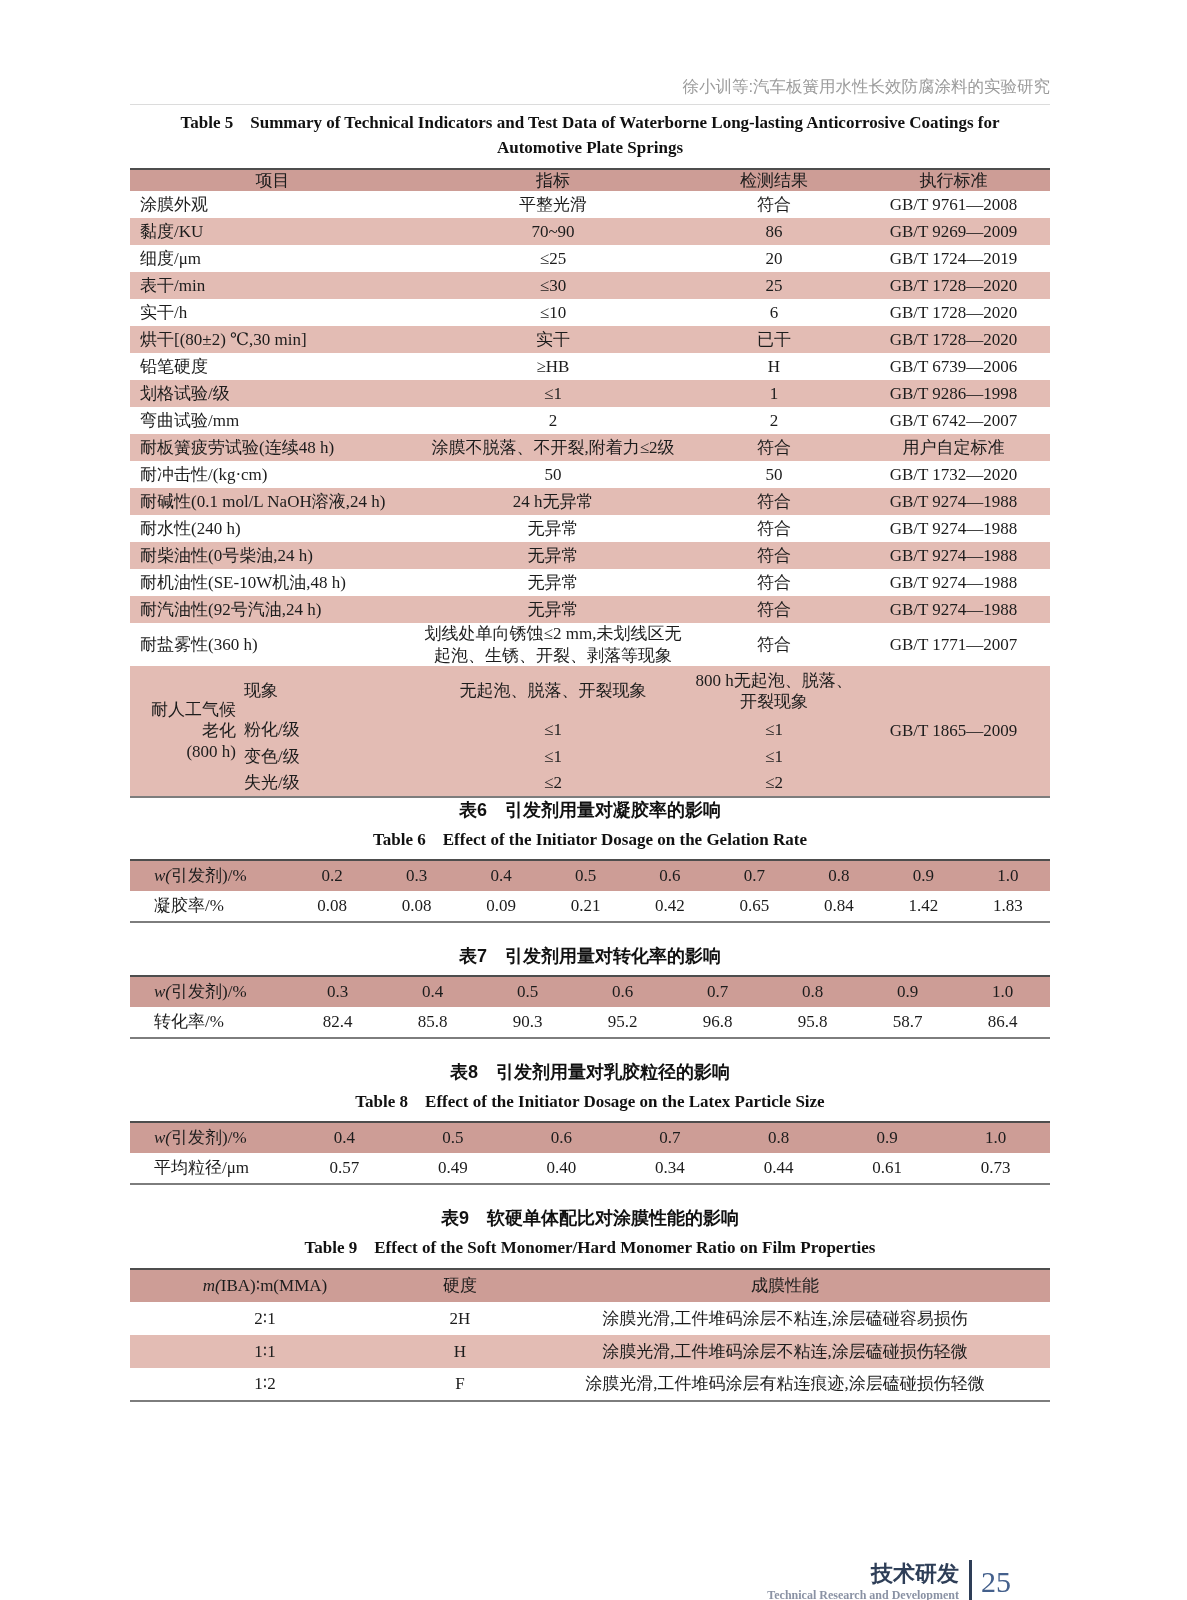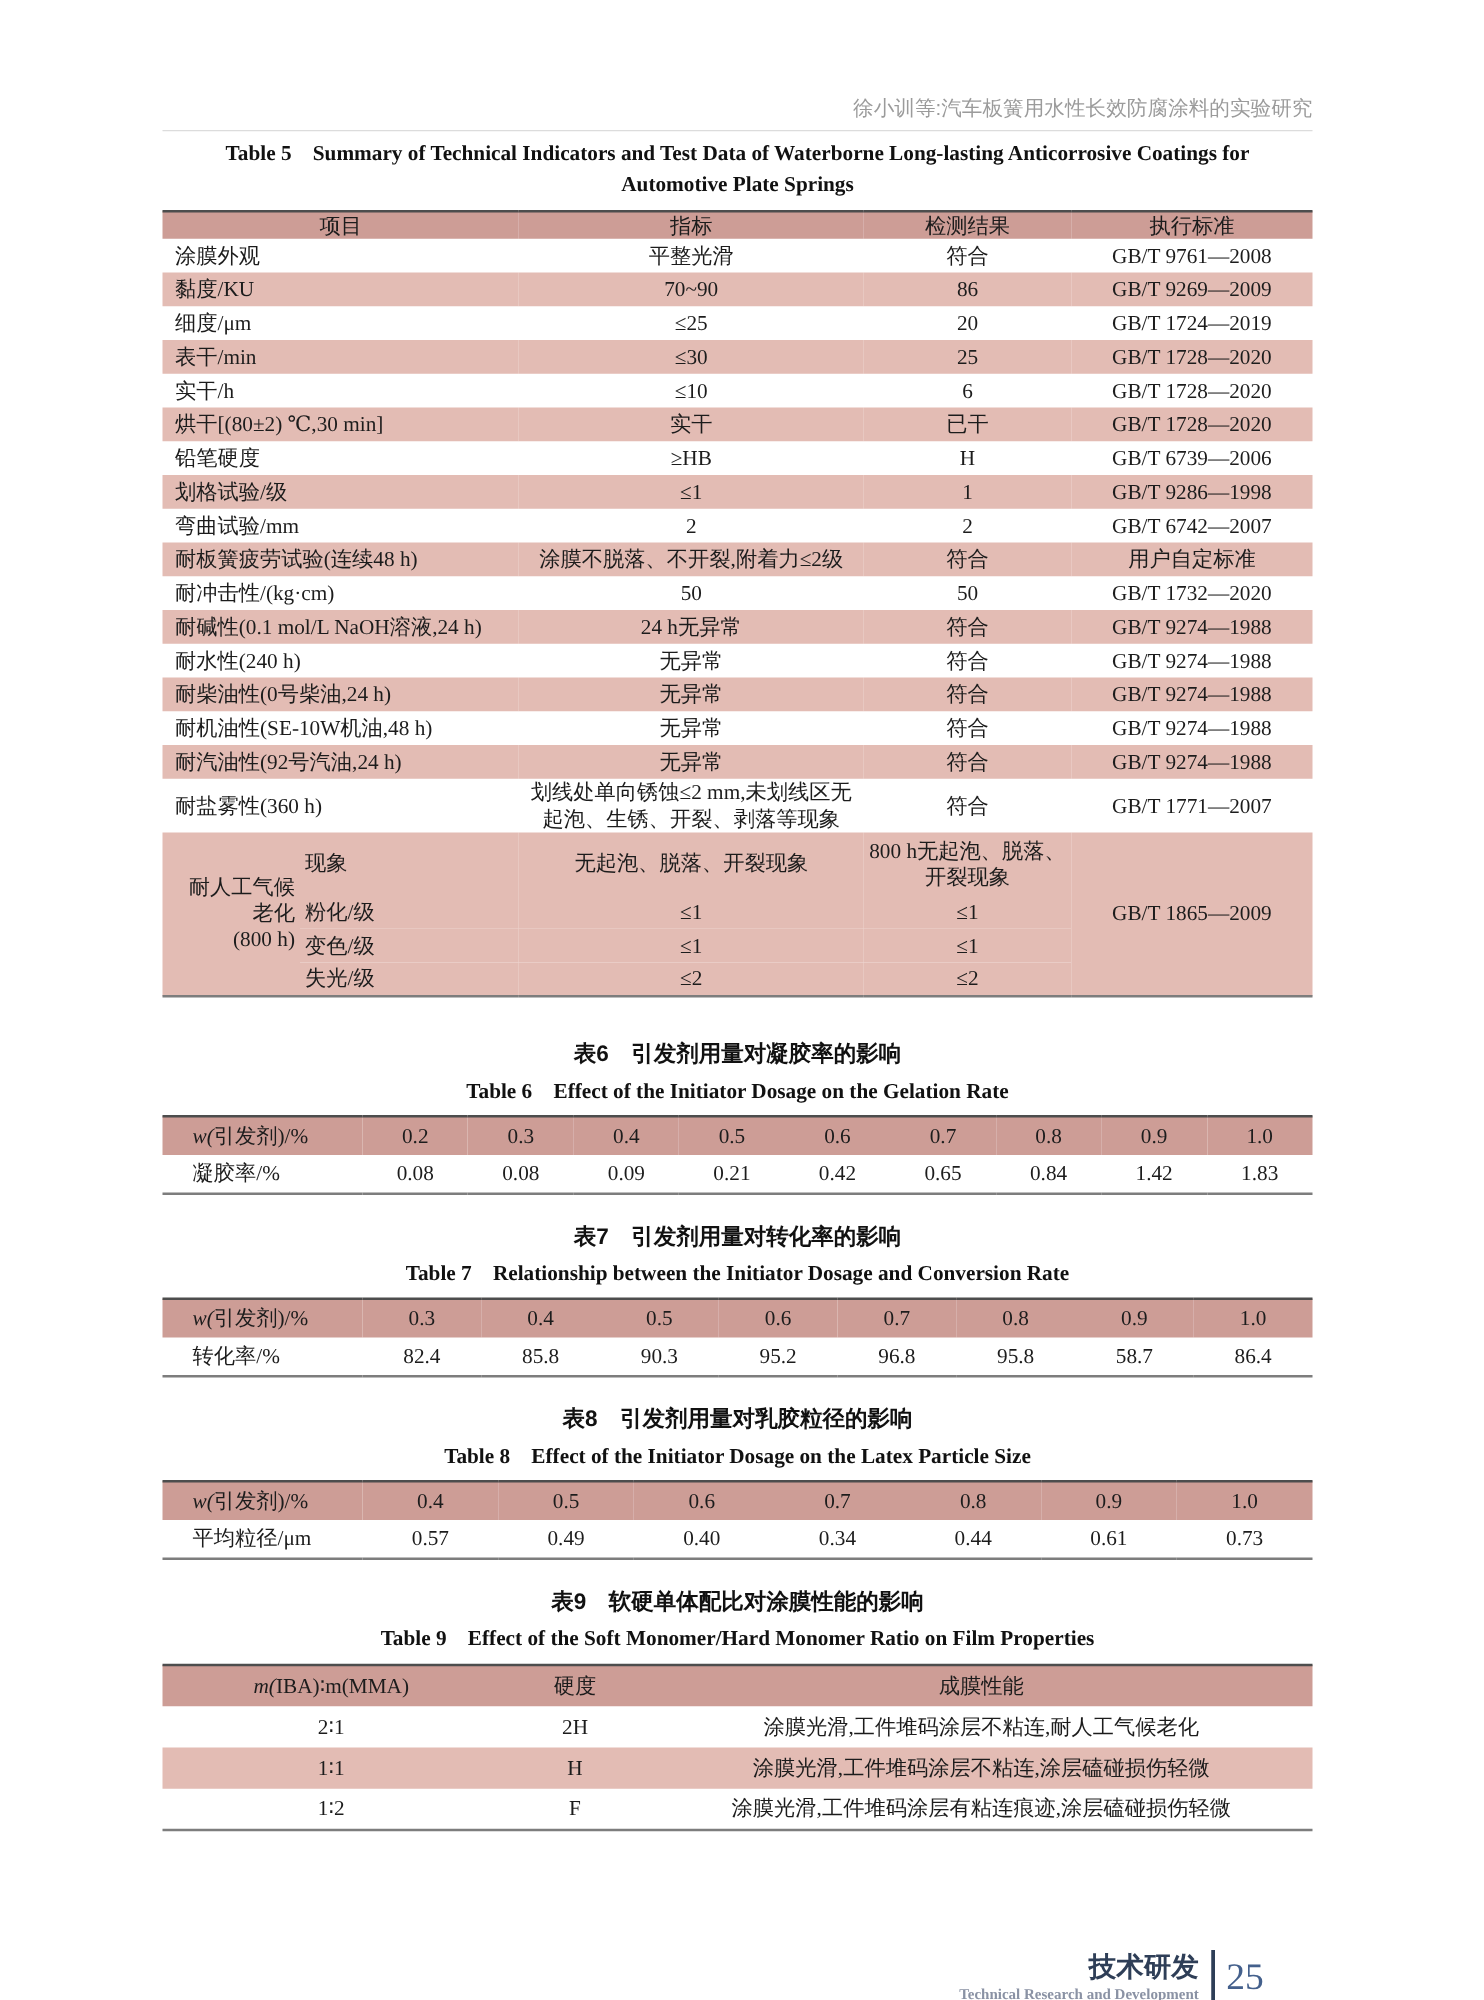--- a/index.html
+++ b/index.html
@@ -55,21 +55,21 @@
   .mini td.lbl { text-align: left; padding-left: 24px; }
   .ital::first-letter { font-style: italic; }
 
   
   .t9 { margin-top: 8px; }
   .t9 tr { height: 33px; }
   .t9 tbody tr:nth-child(even) { background: var(--stripe); }
 
   
   .mt-t5cap { margin-top: 25px; }
-  .mt-t6cap { margin-top: 33px; }
+  .mt-t6cap { }
   .mt-cap   { margin-top: 21px; }
   .mt-mini  { margin-top: 7px; }
   .mt-capline { margin-top: 5px; }
 
   
   .footer {
     position: absolute; top: 1560px; right: 176px;
     display: flex; align-items: center;
   }
   .f-text { text-align: right; }
@@ -276,21 +276,20 @@
             <td>0.42</td>
             <td>0.65</td>
             <td>0.84</td>
             <td>1.42</td>
             <td>1.83</td>
           </tr>
       </tbody>
     </table>
 
     <div class="cap-cn mt-cap">表7　引发剂用量对转化率的影响</div>
-    <div class="cap-en mt-capline">Table 7　Relationship between the Initiator Dosage and Conversion Rate</div>
     <table class="mini t-frame mt-mini">
       <colgroup>
           <col style="width:160px">
         </colgroup>
       <tbody>
         <tr class="band">
           <td class="lbl ital">w(引发剂)/%</td>
 
         <td>0.3</td>
             <td>0.4</td>
@@ -361,21 +360,21 @@
           <td class="ital">m(IBA)∶m(MMA)</td>
           <td>硬度</td>
           <td>成膜性能</td>
         </tr>
       </thead>
       <tbody>
 
       <tr>
           <td>2∶1</td>
           <td>2H</td>
-          <td>涂膜光滑,工件堆码涂层不粘连,耐人工气候老化</td>
+          <td>涂膜光滑,工件堆码涂层不粘连,涂层磕碰容易损伤</td>
         </tr>
           <tr>
           <td>1∶1</td>
           <td>H</td>
           <td>涂膜光滑,工件堆码涂层不粘连,涂层磕碰损伤轻微</td>
         </tr>
           <tr>
           <td>1∶2</td>
           <td>F</td>
           <td>涂膜光滑,工件堆码涂层有粘连痕迹,涂层磕碰损伤轻微</td>

